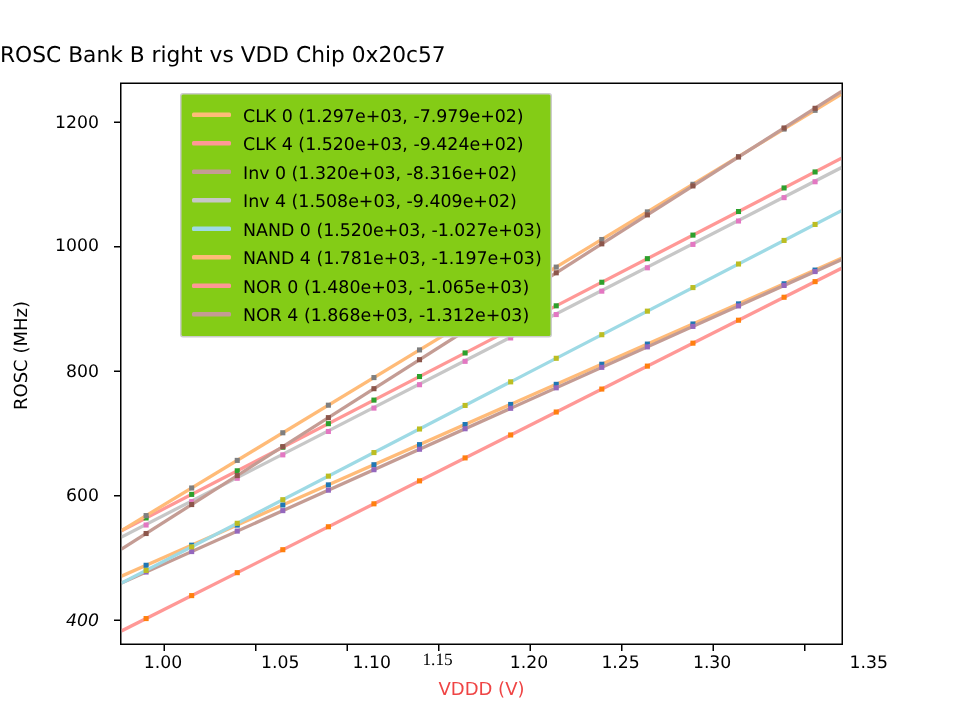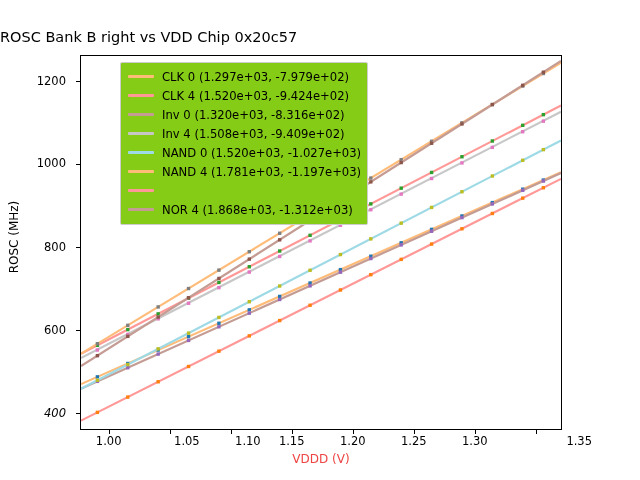--- a/index.html
+++ b/index.html
@@ -244,21 +244,21 @@
       <div class="ytick" style="top: 163px;">1000</div>
       <div class="ytickmark" style="top: 163.925px;"></div>
       <div class="ytick" style="top: 80.7761px;">1200</div>
       <div class="ytickmark" style="top: 80.7761px;"></div>
       <div class="xtick" style="left: 108.676px;">1.00</div>
       <div class="xtickmark" style="left: 108.676px;"></div>
       <div class="xtick" style="left: 169.689px; text-align: right;">1.05</div>
       <div class="xtickmark" style="left: 169.689px;"></div>
       <div class="xtick" style="left: 230.701px; text-align: right;">1.10</div>
       <div class="xtickmark" style="left: 230.701px;"></div>
-      <div class="xtick" style="left: 291.714px;">1.15</div>
+      <div class="xtick" style="left: 291.714px; font-family: Liberation Serif, serif;">1.15</div>
       <div class="xtickmark" style="left: 291.714px;"></div>
       <div class="xtick" style="left: 352.727px;">1.20</div>
       <div class="xtickmark" style="left: 352.727px;"></div>
       <div class="xtick" style="left: 413.739px;">1.25</div>
       <div class="xtickmark" style="left: 413.739px;"></div>
       <div class="xtick" style="left: 474.752px;">1.30</div>
       <div class="xtickmark" style="left: 474.752px;"></div>
       <div class="xtick" style="left: 562px; text-align: right;">1.35</div>
       <div class="xtickmark" style="left: 535.765px;"></div>
     </div>
@@ -286,20 +286,21 @@
       <div class="legend-row">
         <span class="legend-swatch" style="background: rgb(158, 218, 229);"></span>
         <span class="legend-label">NAND 0 (1.520e+03, -1.027e+03)</span>
       </div>
       <div class="legend-row">
         <span class="legend-swatch" style="background: rgb(255, 187, 120);"></span>
         <span class="legend-label">NAND 4 (1.781e+03, -1.197e+03)</span>
       </div>
       <div class="legend-row">
         <span class="legend-swatch" style="background: rgb(255, 152, 150);"></span>
+        <span class="legend-label">NOR 0 (1.480e+03, -1.065e+03)</span>
       </div>
       <div class="legend-row">
         <span class="legend-swatch" style="background: rgb(196, 156, 148);"></span>
         <span class="legend-label">NOR 4 (1.868e+03, -1.312e+03)</span>
       </div>
     </div>
 
 </div>
 
 </body></html>

